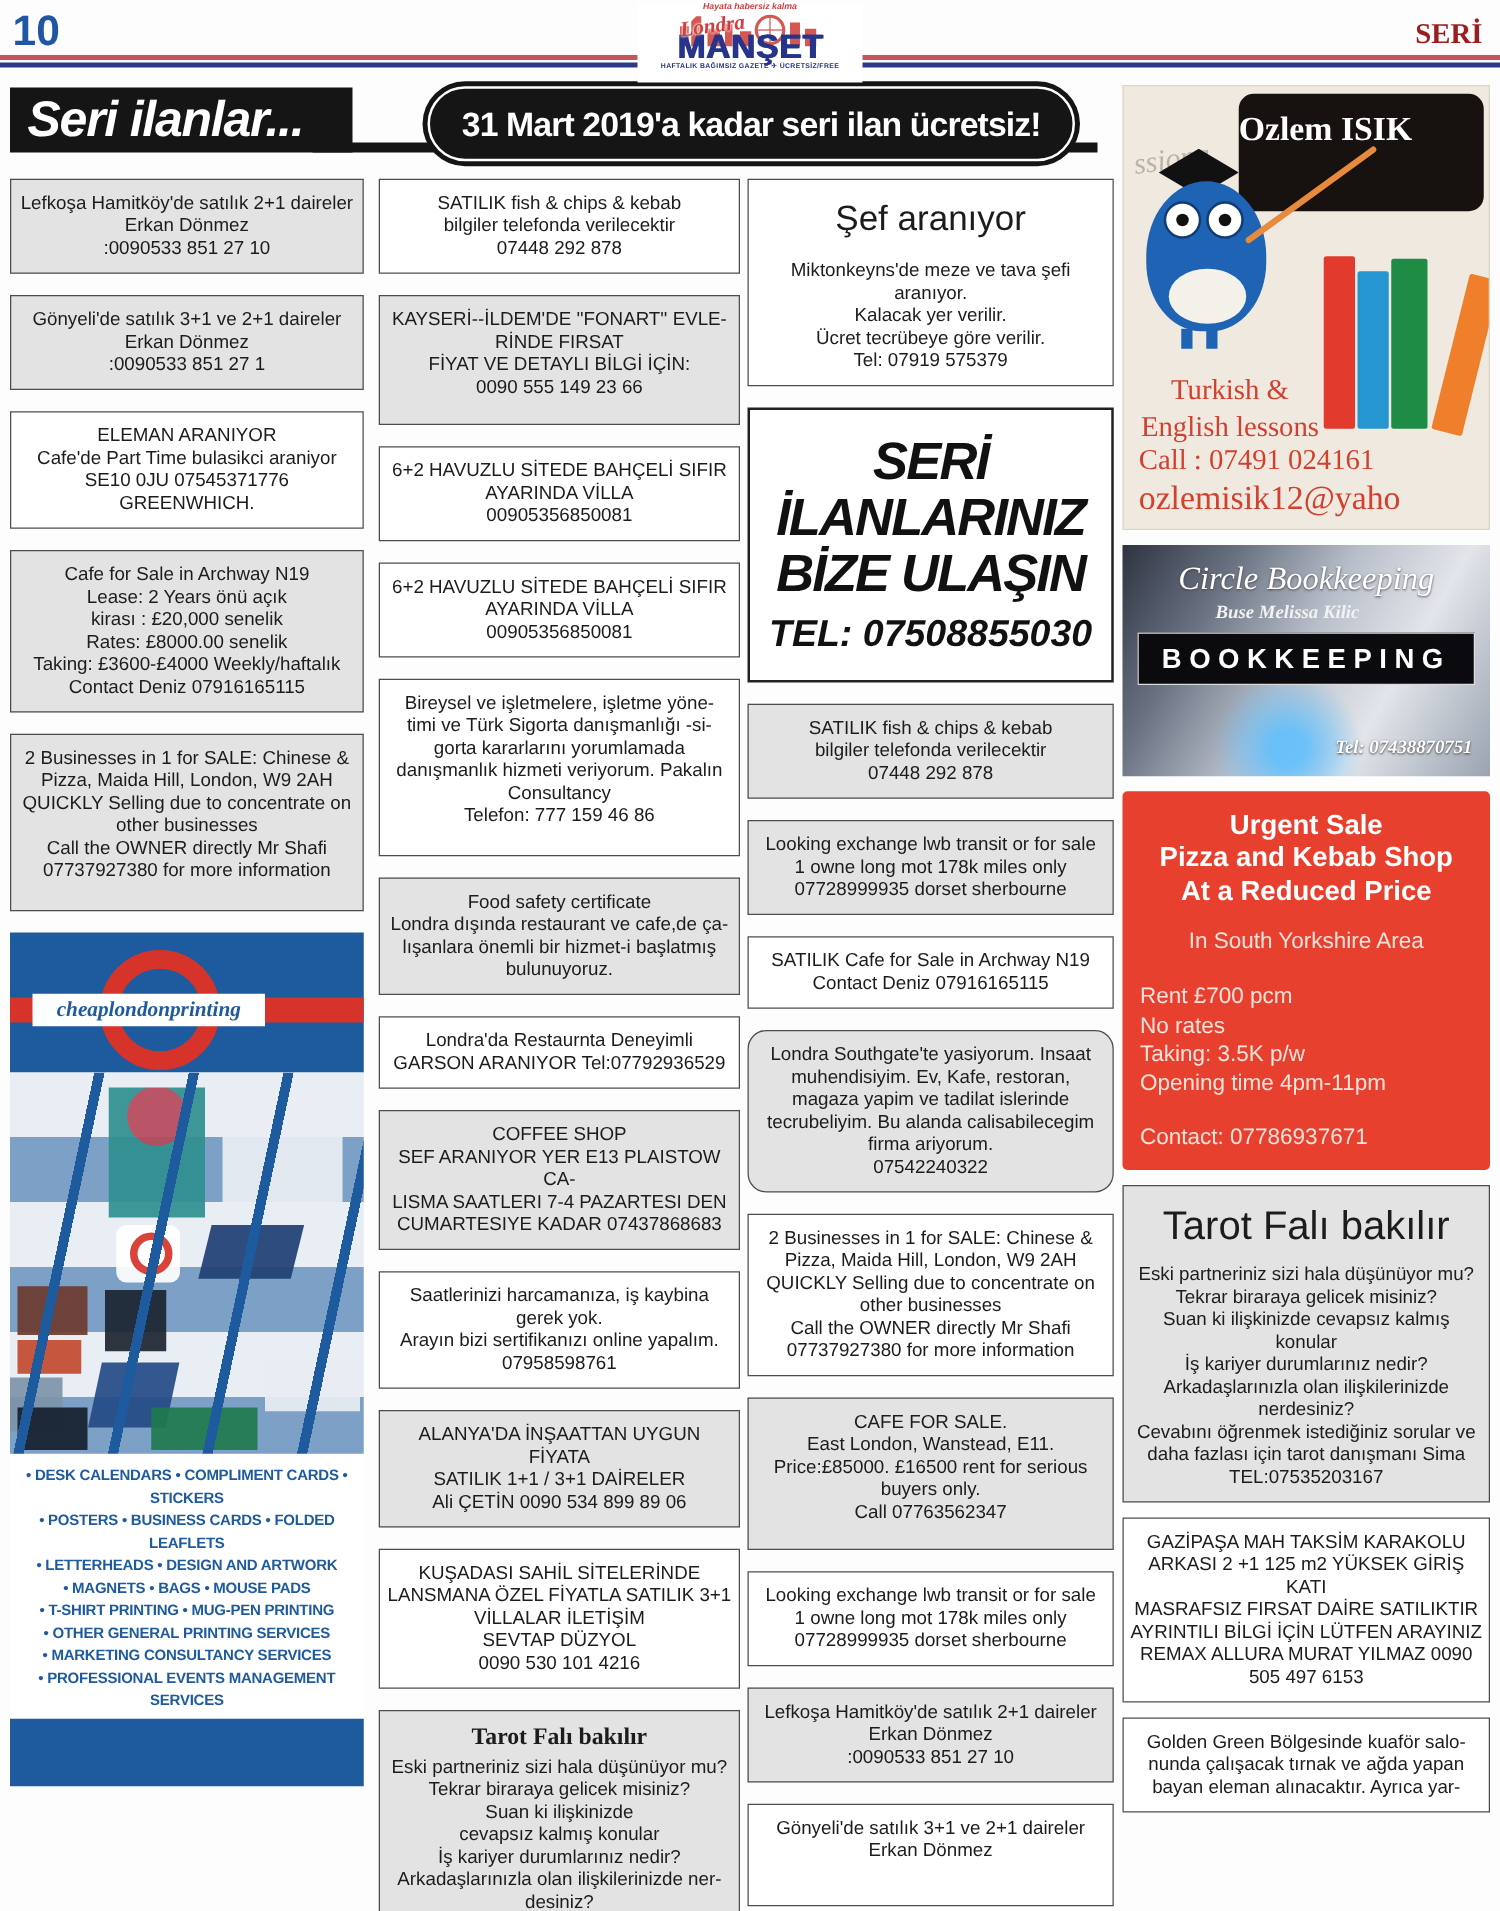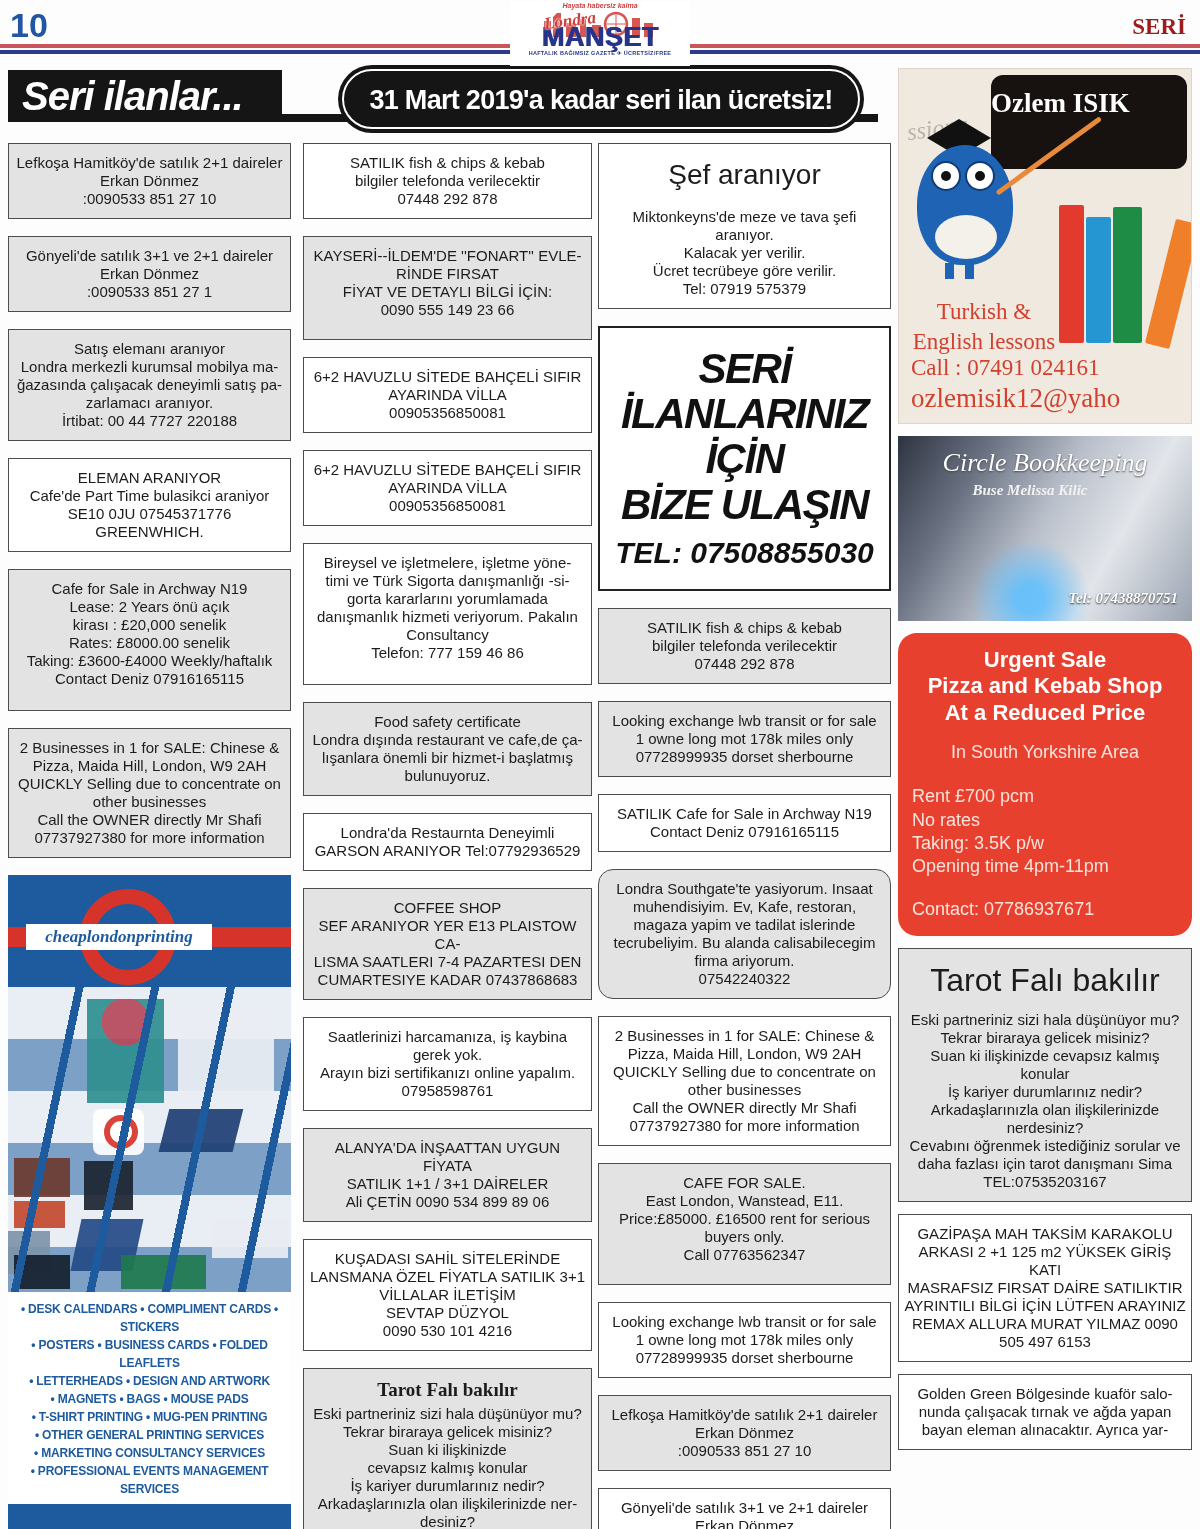--- a/index.html
+++ b/index.html
@@ -132,21 +132,21 @@
       font-family:"Liberation Serif",serif;font-style:italic;font-size:26px;text-shadow:0 1px 2px #444;}
   #bk-name{position:absolute;left:0;right:30px;top:46px;text-align:center;color:#f2f2f2;
       font-family:"Liberation Serif",serif;font-style:italic;font-weight:700;font-size:15px;}
   #bk-bar{position:absolute;left:12px;right:12px;top:70px;height:40px;background:#0b0b0f;
       border:1px solid #dcdcdc;color:#fff;text-align:center;line-height:40px;font-size:22px;
       font-weight:700;letter-spacing:6px;z-index:2;}
   #bk-tel{position:absolute;right:14px;bottom:14px;color:#fff;font-family:"Liberation Serif",serif;
       font-style:italic;font-weight:700;font-size:15px;text-shadow:0 1px 2px #333;z-index:2;}
 
   
-  #urgent-ad{position:relative;width:294px;background:var(--urgent_red,#e8402f);border-radius:19px;
+  #urgent-ad{position:relative;width:294px;background:var(--urgent_red,#e8402f);border-radius:4px;
       margin-bottom:12px;padding:14px 14px 16px;box-sizing:border-box;}
   .urgent-heading{color:#fff;font-weight:700;font-size:22px;line-height:1.2;text-align:center;}
   #urgent-area{color:#fbe3dc;font-size:18px;text-align:center;margin:16px 0 22px;}
   .urgent-detail{color:#fbe3dc;font-size:18px;line-height:1.3;text-align:left;}
   #urgent-contact{color:#fbe3dc;font-size:18px;text-align:left;margin-top:20px;}
 </style>
 </head>
 <body>
 
 <div id="page">
@@ -188,27 +188,20 @@
         <div class="ad gray">
           <div class="ad-line">Lefkoşa Hamitköy'de satılık 2+1 daireler</div>
           <div class="ad-line">Erkan Dönmez</div>
           <div class="ad-line">:0090533 851 27 10</div>
         </div>
         <div class="ad gray">
           <div class="ad-line">Gönyeli'de satılık 3+1 ve 2+1 daireler</div>
           <div class="ad-line">Erkan Dönmez</div>
           <div class="ad-line">:0090533 851 27 1</div>
         </div>
-        <div class="ad gray">
-          <div class="ad-line">Satış elemanı aranıyor</div>
-          <div class="ad-line">Londra merkezli kurumsal mobilya ma-</div>
-          <div class="ad-line">ğazasında çalışacak deneyimli satış pa-</div>
-          <div class="ad-line">zarlamacı aranıyor.</div>
-          <div class="ad-line">İrtibat: 00 44 7727 220188</div>
-        </div>
         <div class="ad">
           <div class="ad-line">ELEMAN ARANIYOR</div>
           <div class="ad-line">Cafe'de Part Time bulasikci araniyor</div>
           <div class="ad-line">SE10 0JU 07545371776 GREENWHICH.</div>
         </div>
         <div class="ad gray">
           <div class="ad-line">Cafe for Sale in Archway N19</div>
           <div class="ad-line">Lease: 2 Years önü açık</div>
           <div class="ad-line">kirası : £20,000 senelik</div>
           <div class="ad-line">Rates: £8000.00 senelik</div>
@@ -348,21 +341,20 @@
           <span class="ad-title">Şef aranıyor</span>
           <div class="ad-line">Miktonkeyns'de meze ve tava şefi</div>
           <div class="ad-line">aranıyor.</div>
           <div class="ad-line">Kalacak yer verilir.</div>
           <div class="ad-line">Ücret tecrübeye göre verilir.</div>
           <div class="ad-line">Tel: 07919 575379</div>
         </div>
         <div class="ad v-promo">
           <div class="promo-line">SERİ</div>
           <div class="promo-line">İLANLARINIZ</div>
-          <div class="promo-line">İÇİN</div>
           <div class="promo-line">BİZE ULAŞIN</div>
           <div class="promo-tel">TEL: 07508855030</div>
         </div>
         <div class="ad gray">
           <div class="ad-line">SATILIK fish &amp; chips &amp; kebab</div>
           <div class="ad-line">bilgiler telefonda verilecektir</div>
           <div class="ad-line">07448 292 878</div>
         </div>
         <div class="ad gray">
           <div class="ad-line">Looking exchange lwb transit or for sale</div>
@@ -438,20 +430,21 @@
         <div>Turkish &amp;</div>
         <div>English lessons</div>
       </div>
       <div id="ozlem-call">Call : 07491 024161</div>
       <div id="ozlem-email">ozlemisik12@yahoo.com</div>
     </div>
 
     <div id="bookkeeping-ad">
       <div id="bk-title">Circle Bookkeeping</div>
       <div id="bk-name">Buse Melissa Kilic</div>
+      <div id="bk-bar">BOOKKEEPING</div>
       <div id="bk-tel">Tel: 07438870751</div>
     </div>
 
     <div id="urgent-ad">
       <div>
           <div class="urgent-heading">Urgent Sale</div>
           <div class="urgent-heading">Pizza and Kebab Shop</div>
           <div class="urgent-heading">At a Reduced Price</div>
         </div>
       <div id="urgent-area">In South Yorkshire Area</div>

